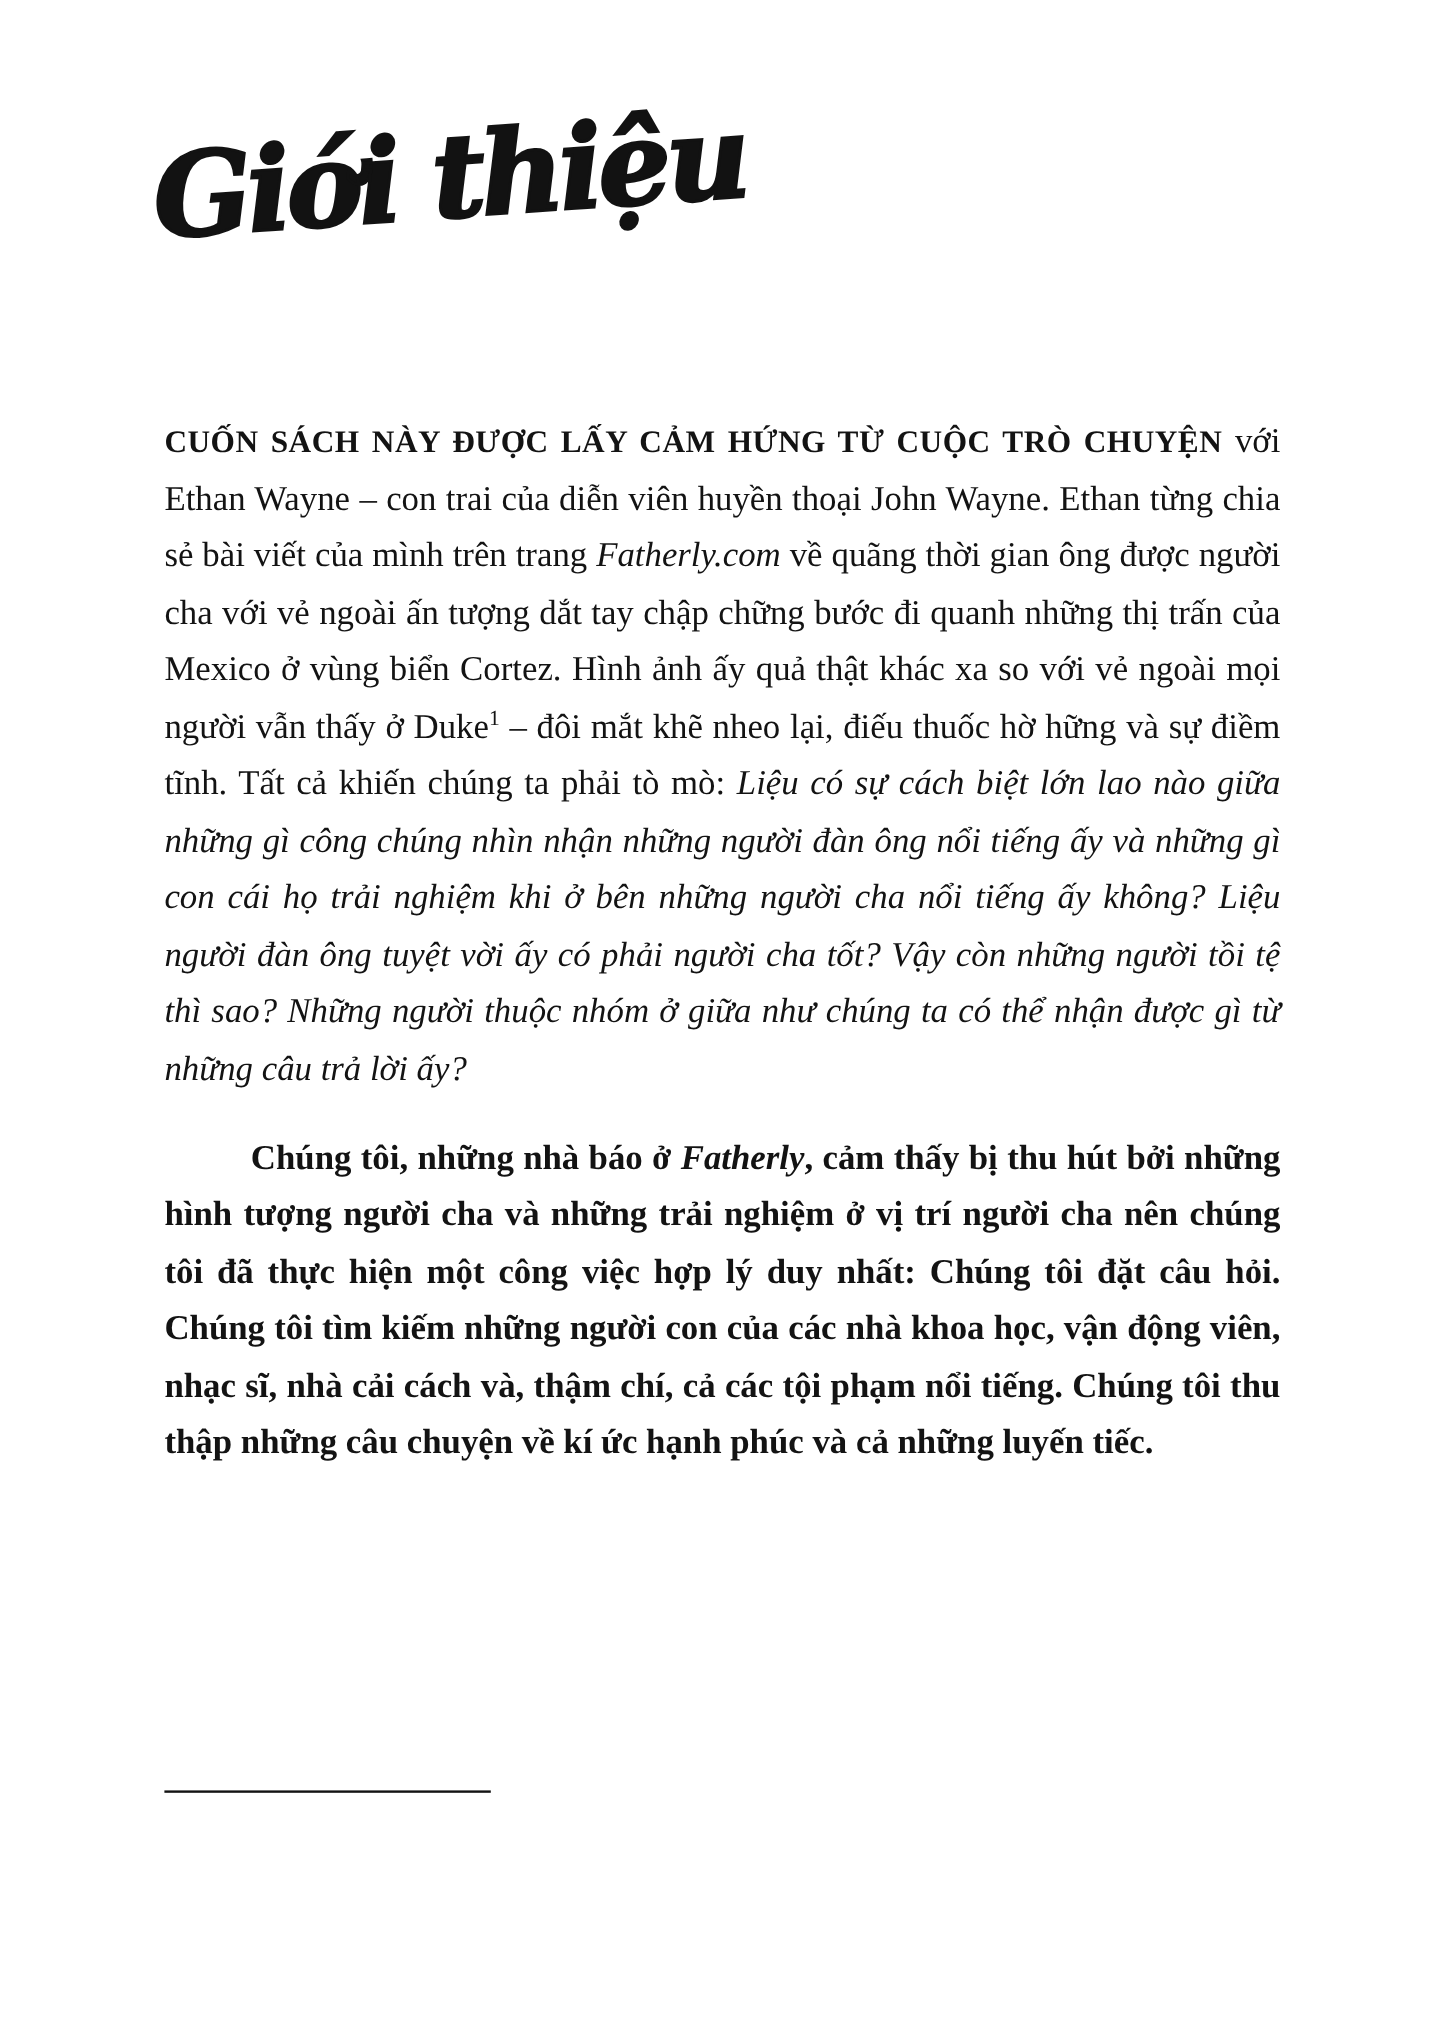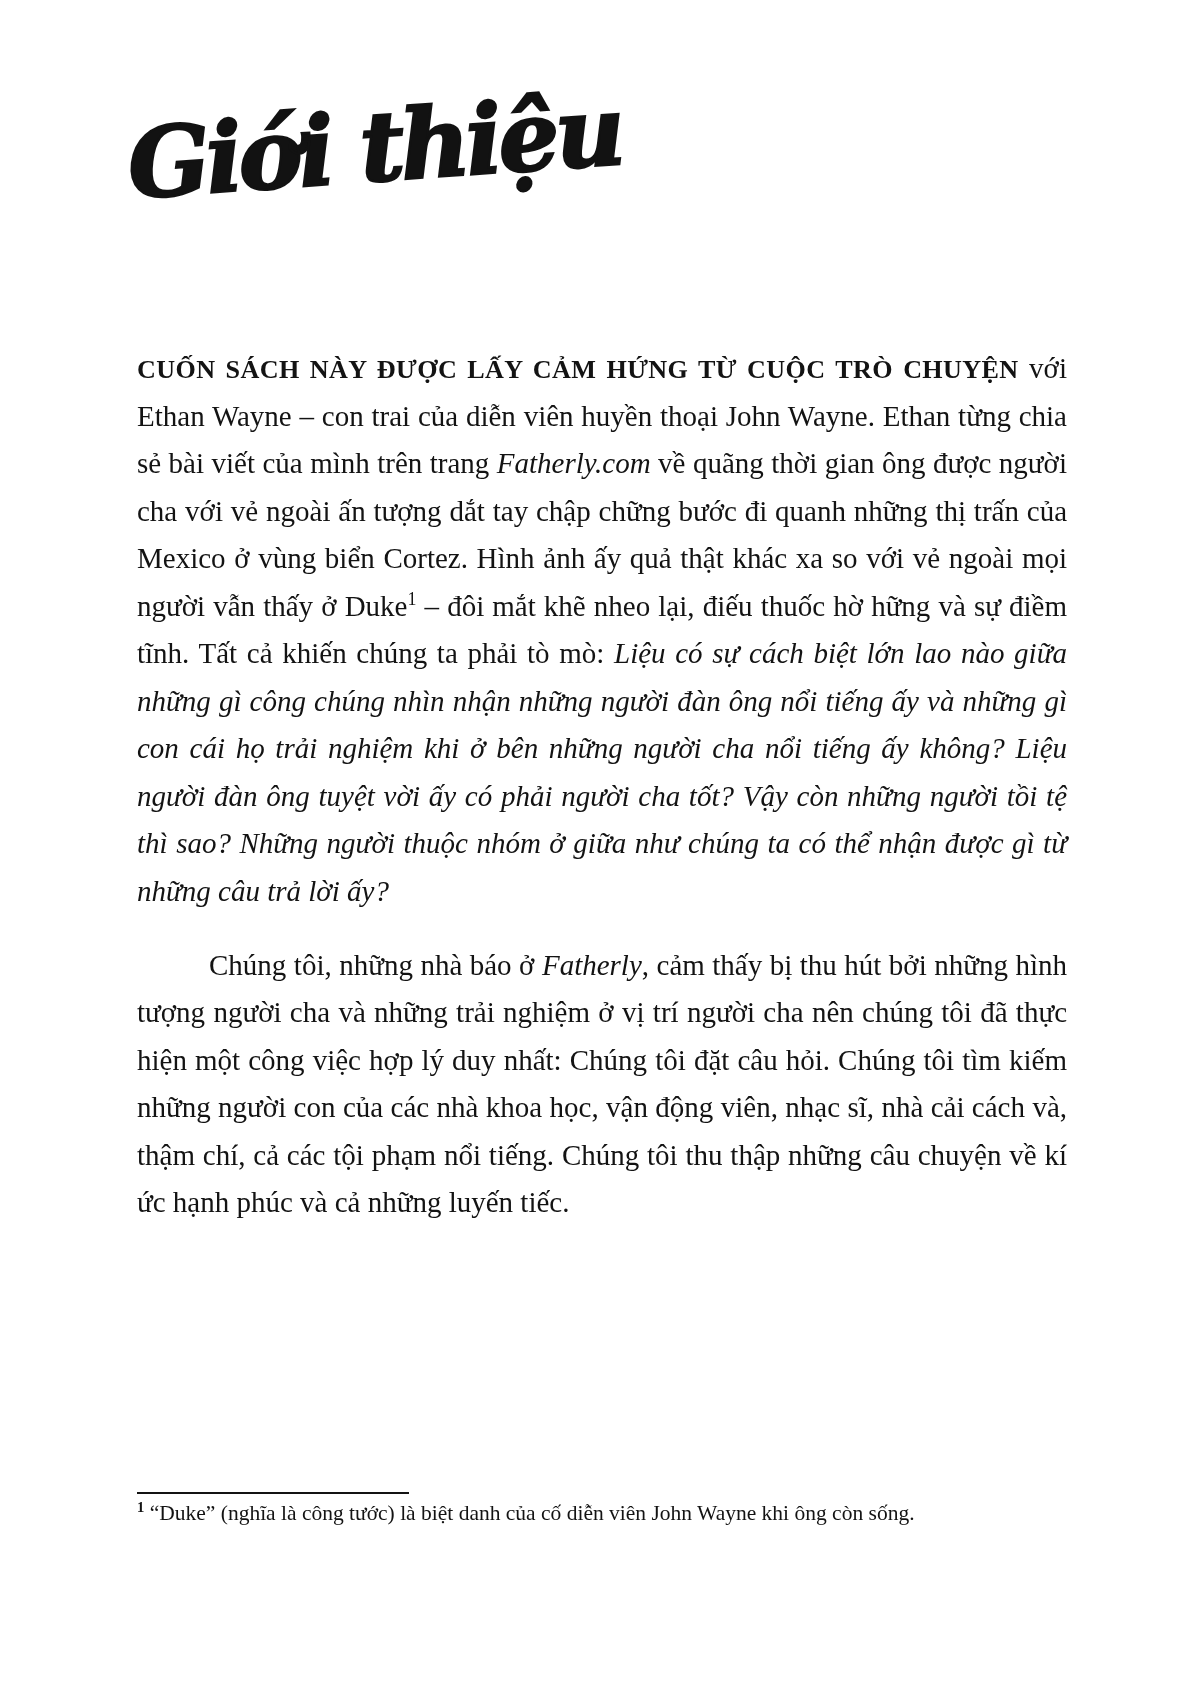--- a/index.html
+++ b/index.html
@@ -38,21 +38,21 @@
     top: 345px;
     left: 137px;
     width: 930px;
     font-size: 29px;
     line-height: 1.64;
     text-align: justify;
     color: #131313;
   }
   .para { margin: 0; }
   .para1 { margin-bottom: 26px; }
-  .para2 { text-indent: 72px; }
+  .para2 { text-indent: 72px; font-weight: bold; }
   .lead-caps {
     font-size: 0.9em;
     letter-spacing: 0.4px;
     font-weight: bold;
   }
   .fn-ref {
     font-size: 0.62em;
     line-height: 0;
     vertical-align: super;
   }
@@ -90,16 +90,15 @@
   <h1 class="title">Giới thiệu</h1>
 
   <div class="body-text">
     <p class="para para1"><span class="lead-caps">CUỐN SÁCH NÀY ĐƯỢC LẤY CẢM HỨNG TỪ CUỘC TRÒ CHUYỆN</span><span> với Ethan Wayne – con trai của diễn viên huyền thoại John Wayne. Ethan từng chia sẻ bài viết của mình trên trang </span><i>Fatherly.com</i><span> về quãng thời gian ông được người cha với vẻ ngoài ấn tượng dắt tay chập chững bước đi quanh những thị trấn của Mexico ở vùng biển Cortez. Hình ảnh ấy quả thật khác xa so với vẻ ngoài mọi người vẫn thấy ở Duke</span><sup class="fn-ref">1</sup><span> – đôi mắt khẽ nheo lại, điếu thuốc hờ hững và sự điềm tĩnh. Tất cả khiến chúng ta phải tò mò: </span><i>Liệu có sự cách biệt lớn lao nào giữa những gì công chúng nhìn nhận những người đàn ông nổi tiếng ấy và những gì con cái họ trải nghiệm khi ở bên những người cha nổi tiếng ấy không? Liệu người đàn ông tuyệt vời ấy có phải người cha tốt? Vậy còn những người tồi tệ thì sao? Những người thuộc nhóm ở giữa như chúng ta có thể nhận được gì từ những câu trả lời ấy?</i></p>
 
     <p class="para para2"><span>Chúng tôi, những nhà báo ở </span><i>Fatherly</i><span>, cảm thấy bị thu hút bởi những hình tượng người cha và những trải nghiệm ở vị trí người cha nên chúng tôi đã thực hiện một công việc hợp lý duy nhất: Chúng tôi đặt câu hỏi. Chúng tôi tìm kiếm những người con của các nhà khoa học, vận động viên, nhạc sĩ, nhà cải cách và, thậm chí, cả các tội phạm nổi tiếng. Chúng tôi thu thập những câu chuyện về kí ức hạnh phúc và cả những luyến tiếc.</span></p>
   </div>
 
   <div class="footnote">
     <div class="footnote-rule"></div>
-    <p class="footnote-text"><sup class="fn-num">1</sup><span> “Duke” (nghĩa là công tước) là biệt danh của cố diễn viên John Wayne khi ông còn sống.</span></p>
   </div>
 
 </div>
 
 </body></html>

